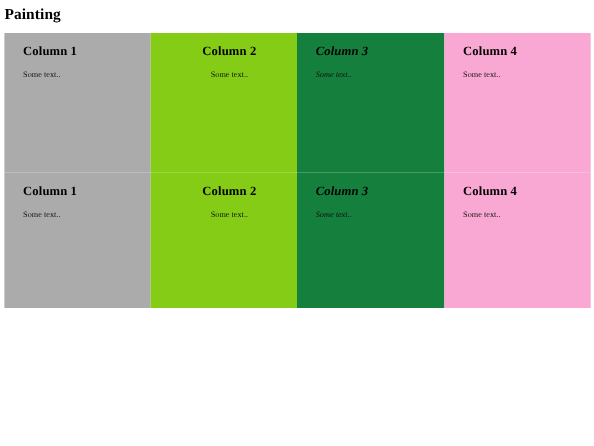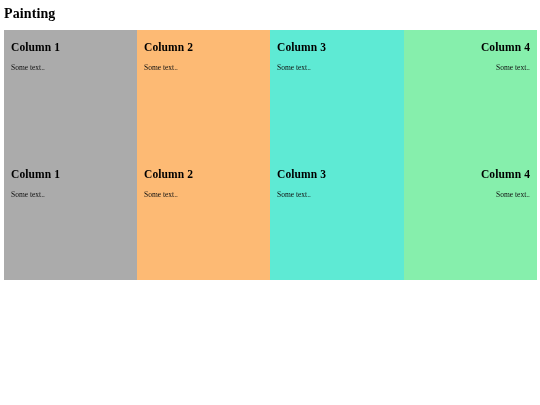--- a/index.html
+++ b/index.html
@@ -39,27 +39,27 @@
     display: flex;
     flex-direction: row;
     width: 100%;
     flex: 0 0 127px;
   }
   .grid-row.row-second {
     flex: 0 0 123px;
   }
   .panel {
     box-sizing: border-box;
-    padding: 11px 7px 0 7px;
+    padding: 11px 7px 0 17px;
     overflow: hidden;
   }
   .panel.col-1 { flex: 0 0 133px; background: #ababab; }
-  .panel.col-2 { flex: 0 0 133px; background: #fdba74; }
-  .panel.col-3 { flex: 0 0 134px; background: #5eead4; }
-  .panel.col-4 { flex: 0 0 133px; background: #86efac; text-align: right; }
+  .panel.col-2 { flex: 0 0 133px; background: #84cc16; text-align: center; }
+  .panel.col-3 { flex: 0 0 134px; background: #15803d; font-style: italic; }
+  .panel.col-4 { flex: 0 0 133px; background: #f9a8d4; }
   .panel-heading {
     font-family: "Liberation Serif", "DejaVu Serif", serif;
     font-weight: bold;
     font-size: 11.5px;
     line-height: 13px;
     color: #000000;
     margin: 0 0 9px 0;
     letter-spacing: 0.1px;
   }
   .panel-text {

